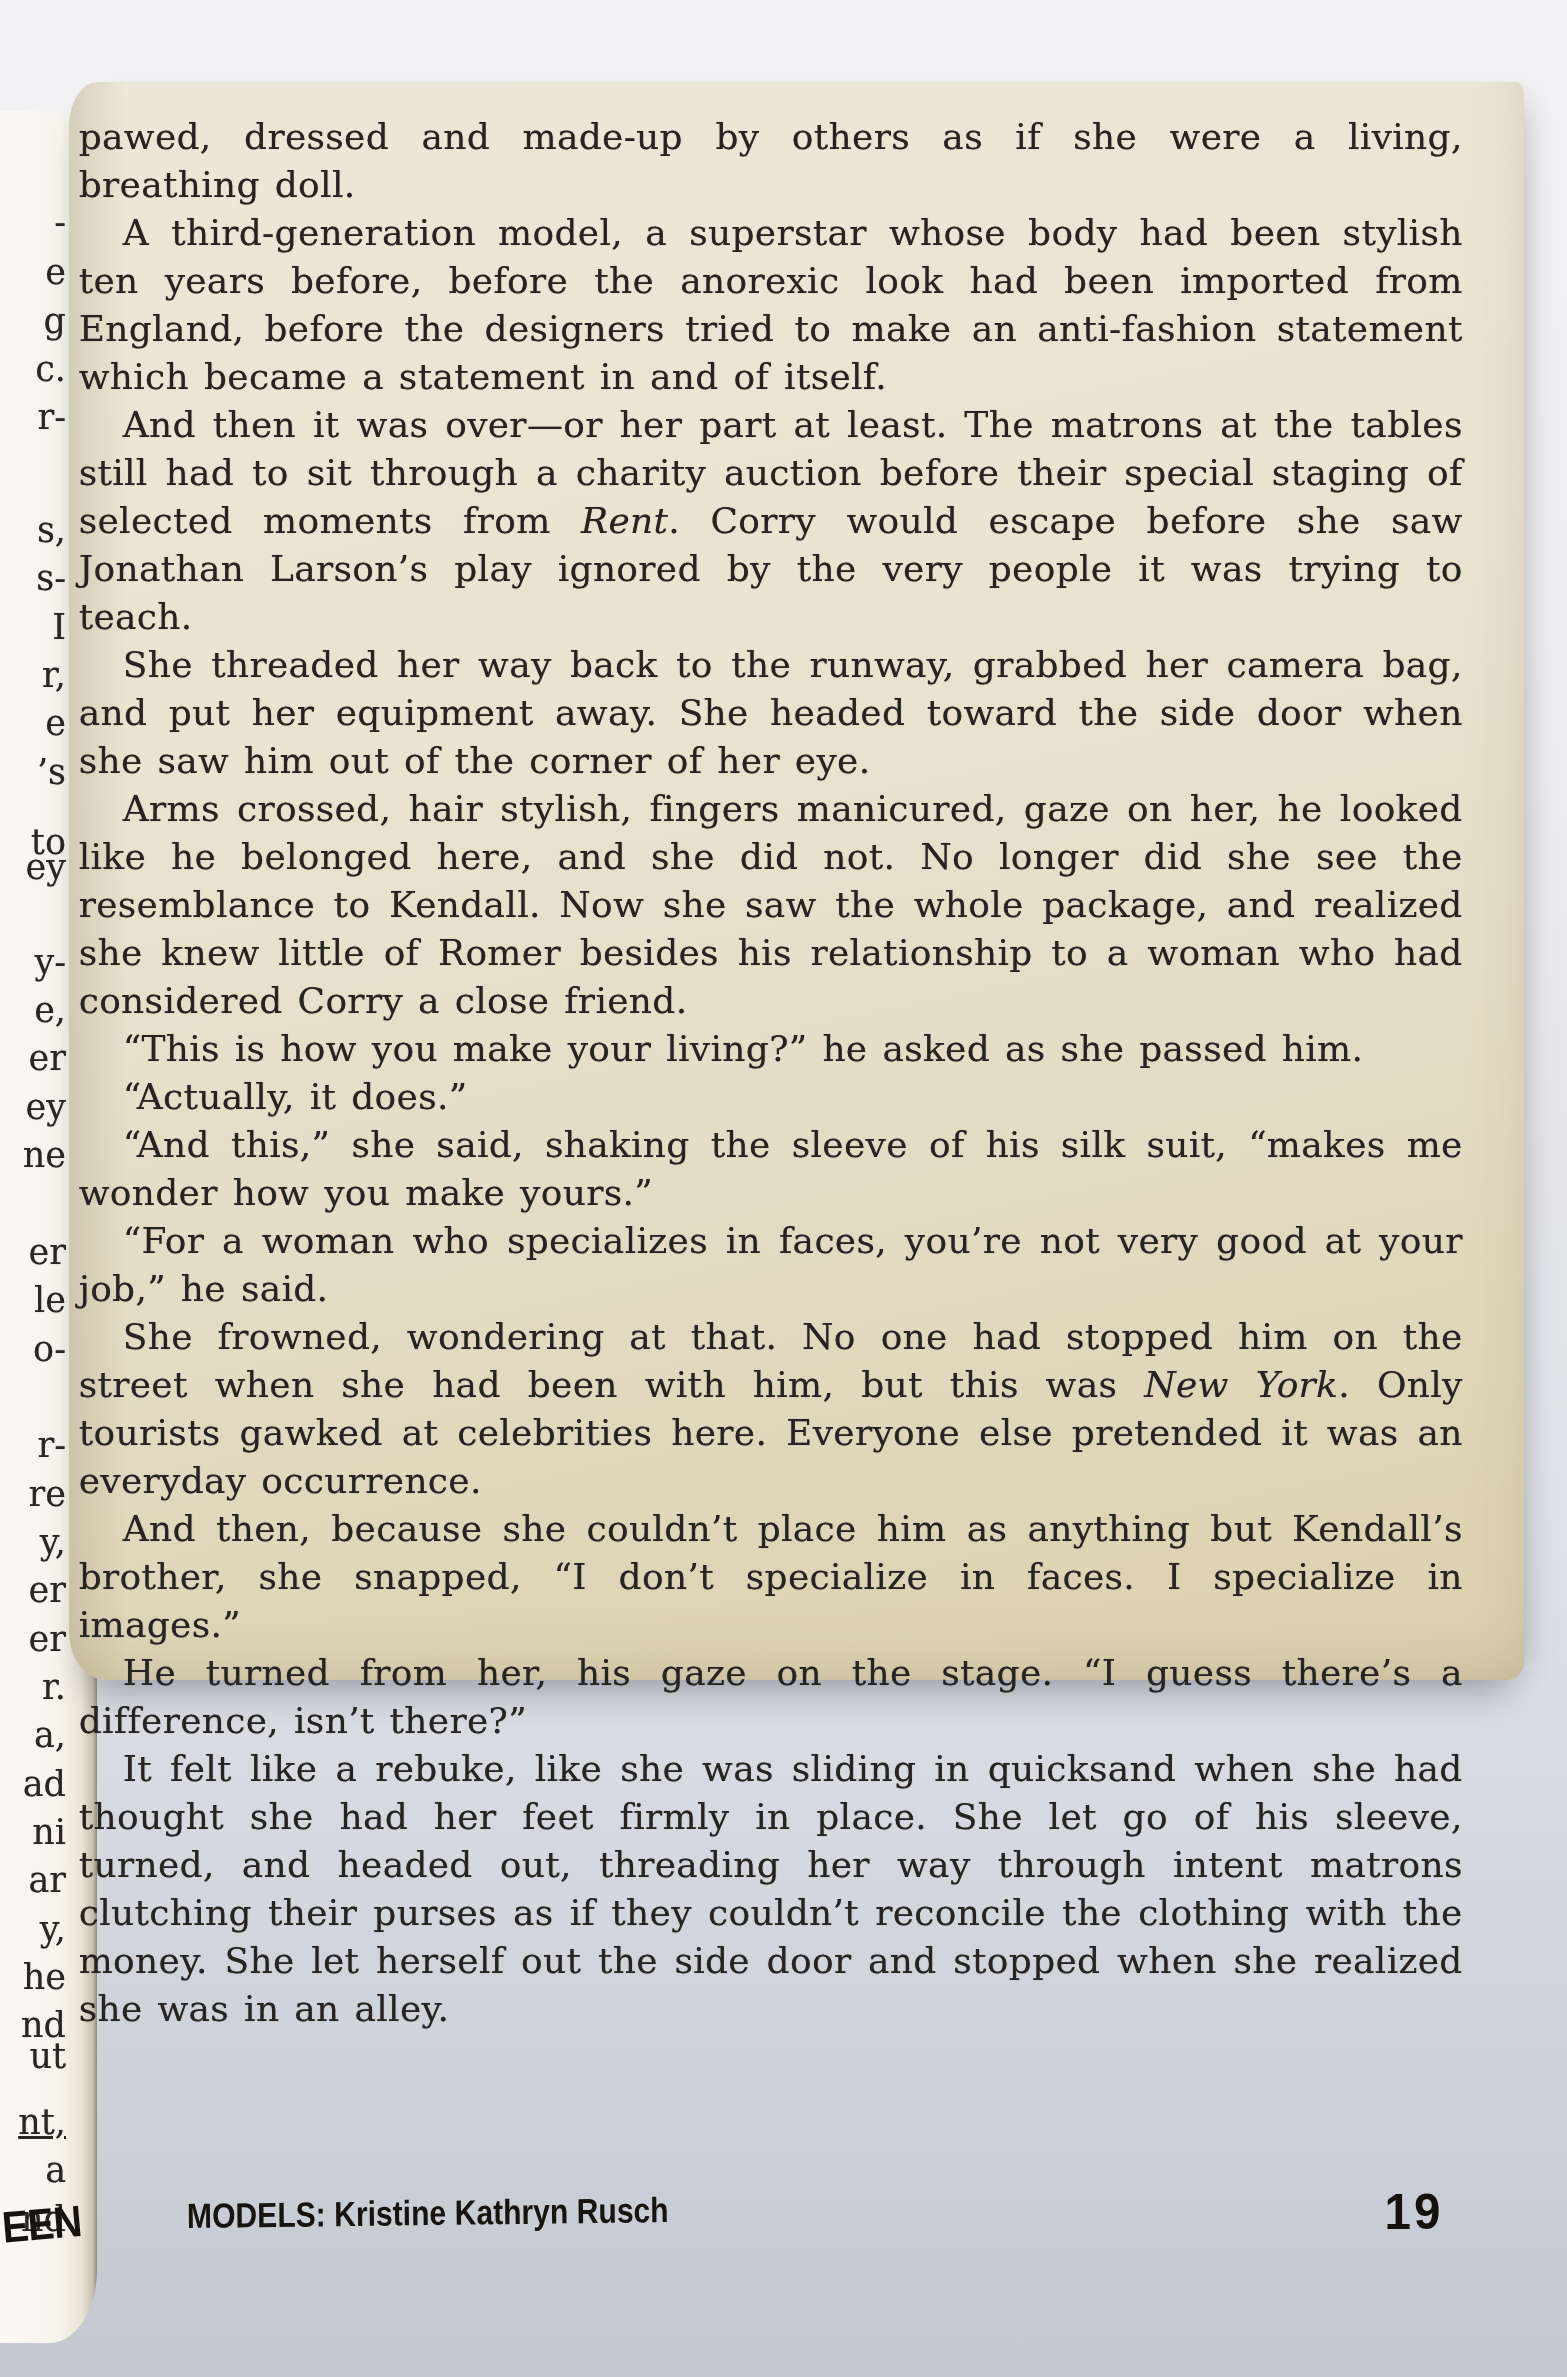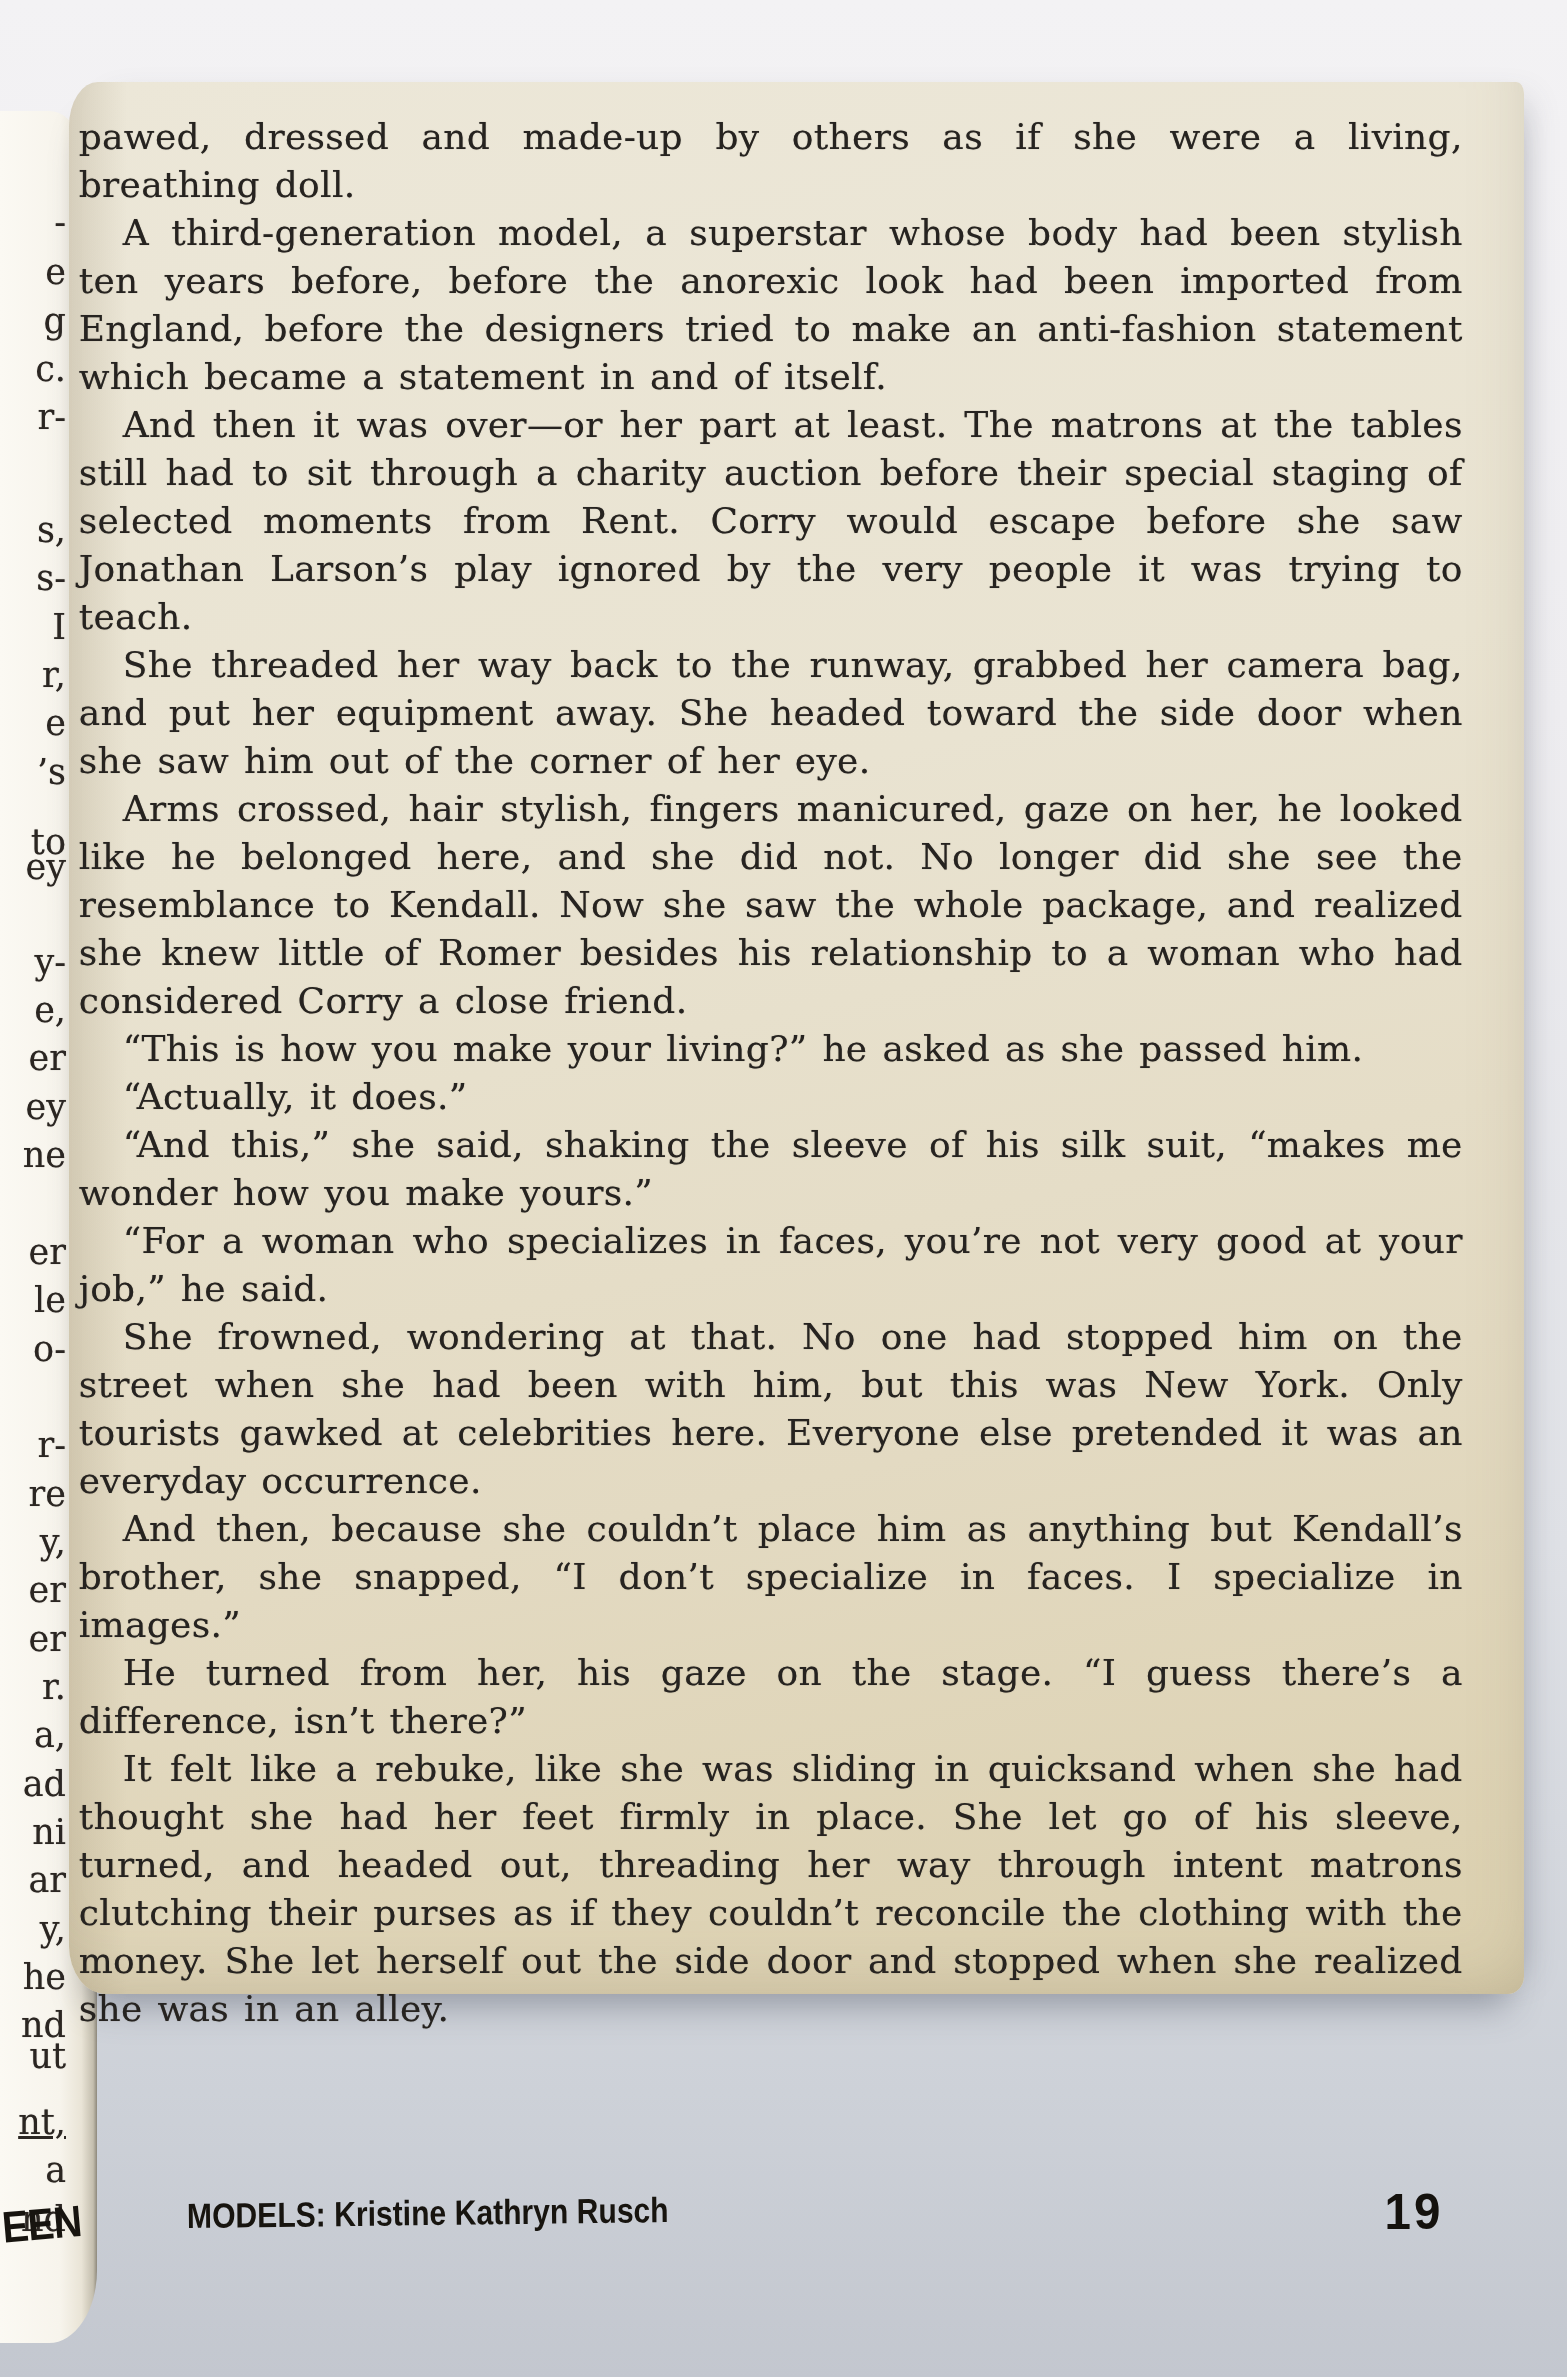--- a/index.html
+++ b/index.html
@@ -37,21 +37,21 @@
     font-size: 44px;
     letter-spacing: -0.8px;
     color: #17140f;
     transform: rotate(-5deg) scaleX(0.9);
     transform-origin: left top;
   }
   
   .page {
     position: absolute;
     left: 69px; top: 82px;
-    width: 1455px; height: 1912px;
+    width: 1455px; height: 1598px;
     background:
       linear-gradient(90deg, rgba(140,125,95,0.22) 0%, rgba(140,125,95,0) 4%),
       linear-gradient(168deg, #ece7d8 0%, #e9e3d1 38%, #e3dac2 70%, #ddd2b3 92%, #dacfae 100%);
     border-radius: 29px 8px 16px 37px / 44px 11.3px 17.7px 48px;
     box-shadow:
       0 29px 34px -16px rgba(75,80,95,0.40),
       21px 0 32px -19.3px rgba(75,80,95,0.25),
       inset -22.6px -37px 73px -45px rgba(125,112,82,0.35);
   }
   .text-block {
@@ -61,21 +61,21 @@
     text-align: justify;
     font-size: 36px;
     line-height: 48px;
     color: #262320;
     letter-spacing: 0.3px;
     word-spacing: 3.2px;
     text-shadow: 0 0 0.8px rgba(42,36,28,.5);
   }
   .text-block p { margin: 0; }
   .text-block p.indent { text-indent: 44px; }
-  .it { }
+  .it { font-style: italic; }
   .page-footer {
     position: absolute;
     left: 118px; top: 2114px;
     font-family: "Liberation Sans", sans-serif;
     font-weight: bold;
     font-size: 35px;
     color: #17140f;
     letter-spacing: 0px;
     transform: scaleX(0.86) rotate(-0.6deg);
     transform-origin: left center;

